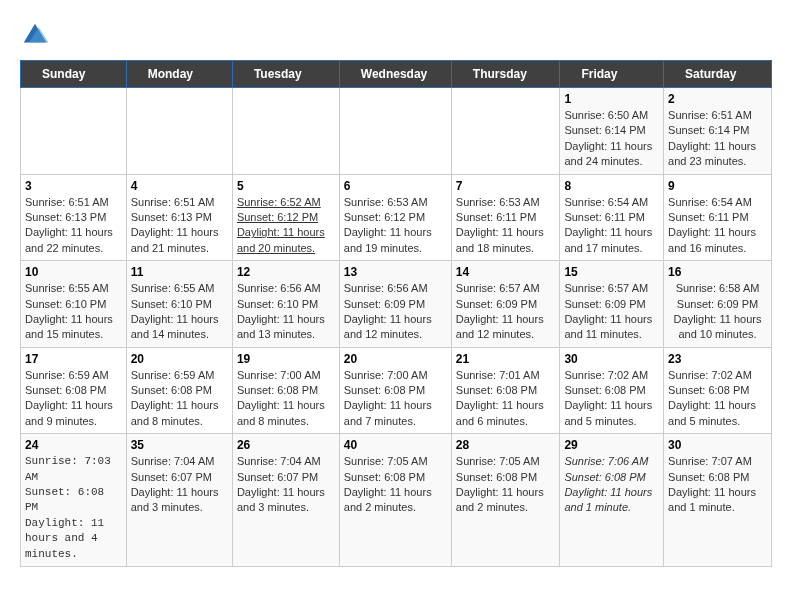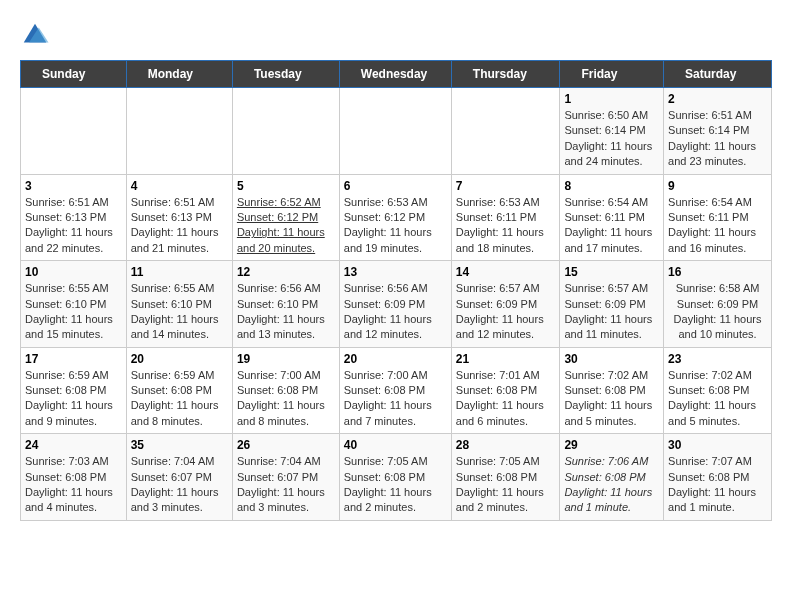--- a/index.html
+++ b/index.html
@@ -265,21 +265,21 @@
         <td>
           <span class="day-num">23</span>
           <div class="day-info" style="white-space: pre-line;">Sunrise: 7:02 AM
 Sunset: 6:08 PM
 Daylight: 11 hours and 5 minutes.</div>
         </td>
       </tr>
       <tr>
         <td>
           <span class="day-num">24</span>
-          <div class="day-info" style="white-space: pre-line;">Sunrise: 7:03 AM
+          <div class="day-info" style="white-space: pre-line; font-family: Liberation Mono, monospace;">Sunrise: 7:03 AM
 Sunset: 6:08 PM
 Daylight: 11 hours and 4 minutes.</div>
         </td>
         <td>
           <span class="day-num">35</span>
           <div class="day-info" style="white-space: pre-line;">Sunrise: 7:04 AM
 Sunset: 6:07 PM
 Daylight: 11 hours and 3 minutes.</div>
         </td>
         <td>

